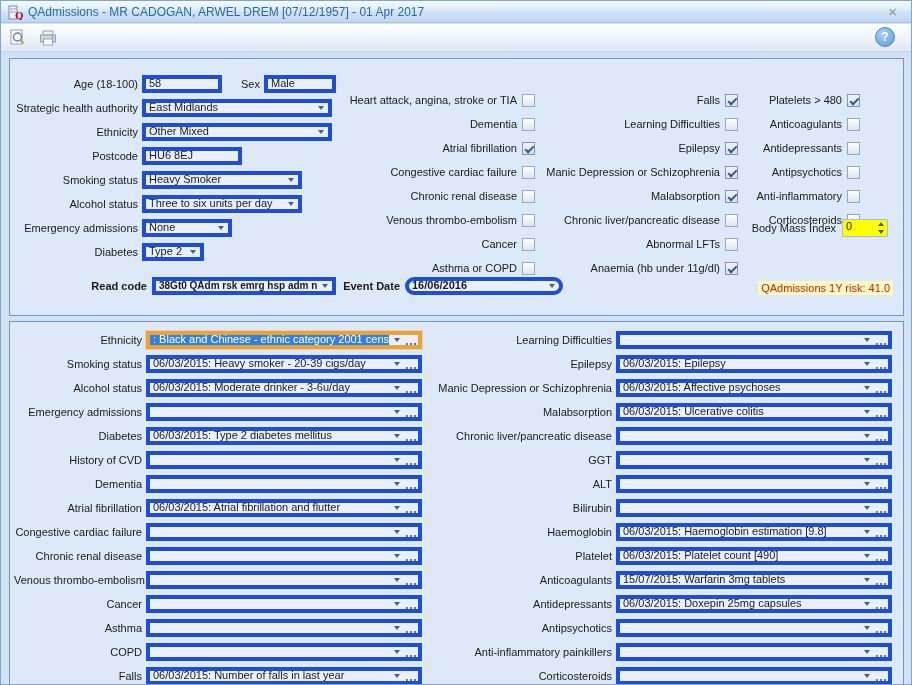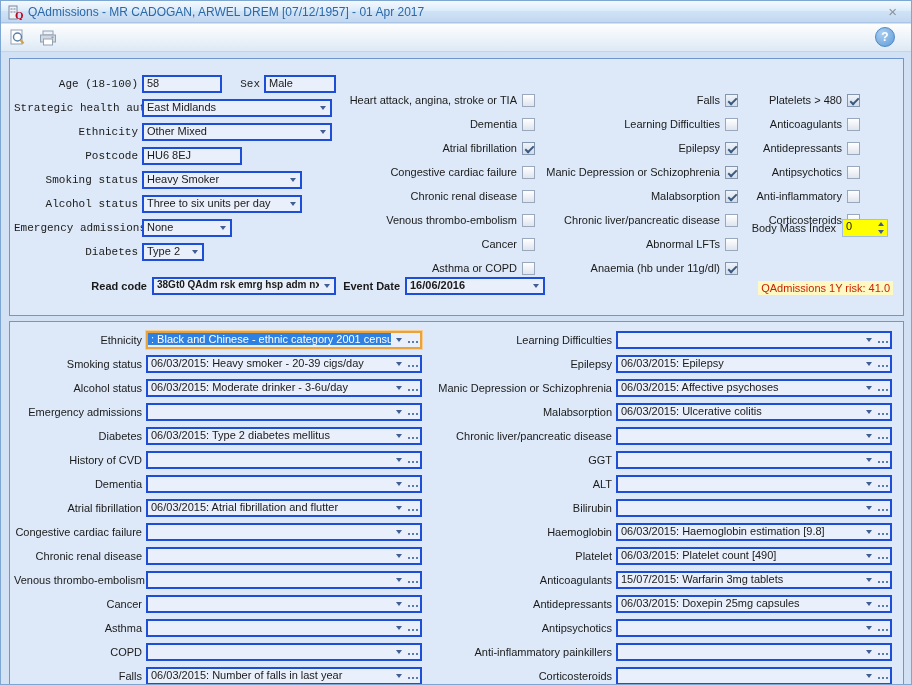--- a/index.html
+++ b/index.html
@@ -24,37 +24,37 @@
     color:#fff; font-weight:bold; font-size:12px; text-align:center; line-height:18px; }
 
   
   .panel { position:absolute; background:#dde9f8; border:1px solid #7097cd; }
   #panel-top { left:8px; top:57px; width:895px; height:258px; }
   #panel-bottom { left:8px; top:320px; width:895px; height:372px; }
 
   
   .frow { display:flex; align-items:center; height:18px; margin-bottom:6px; }
   .flabel { flex:none; text-align:right; white-space:nowrap; margin-right:4px; }
-  .tb, .combo { background:#e9effb; border:2px solid #1d4ed8; height:18px; display:flex; align-items:flex-start; overflow:hidden; }
+  .tb, .combo { background:#e9effb; border:4px solid #1d4ed8; height:18px; display:flex; align-items:flex-end; overflow:hidden; }
   .tb .val, .combo .val { flex:1; padding:0 3px; white-space:nowrap; overflow:hidden; }
   .arr { flex:none; width:15px; height:100%; display:flex; align-items:center; justify-content:center; }
   .arr::after { content:""; width:0; height:0; border-left:3px solid transparent; border-right:3px solid transparent; border-top:4px solid #3f5e91; }
   .dots { flex:none; width:14px; height:100%; position:relative; }
   .dots::after { content:""; position:absolute; left:2px; top:8px; width:2px; height:2px; background:#5a7ca8; box-shadow:4px 0 #5a7ca8, 8px 0 #5a7ca8; }
 
   
   #top-fields { position:absolute; left:4px; top:16px; }
-  #top-fields .flabel { width:124px;font-family:Liberation Mono, monospace; }
+  #top-fields .flabel { width:124px; }
 
   
   #readcode-row { position:absolute; left:4px; top:218px; display:flex; align-items:center; height:18px;font-weight:bold; }
   #readcode-row .rc-label { width:133px; text-align:right; margin-right:5px; white-space:nowrap; }
   #readcode-field { width:184px; font-size:10px; }
   #readcode-row .ev-label { width:58px; text-align:right; margin:0 5px 0 6px; white-space:nowrap; }
-  #eventdate-field { width:140px; }
+  #eventdate-field { width:158px;border-radius:9px; }
 
   
   .cb-col { position:absolute; top:32px; }
   #cb-col-0 { left:300px; width:225px; }
   #cb-col-1 { left:528px; width:200px; }
   #cb-col-2 { left:720px; width:130px; }
   .cb-row { display:flex; align-items:center; justify-content:flex-end; height:18px; margin-bottom:6px; }
   .cb-row .flabel { margin-right:5px; }
   .cb { flex:none; width:13px; height:13px; border:1px solid #99a8bc; background:linear-gradient(#ffffff,#dfe5ee); position:relative; }
   .cb.checked { background:linear-gradient(#f0f4f9,#d3dcea); border-color:#8496ad; }

